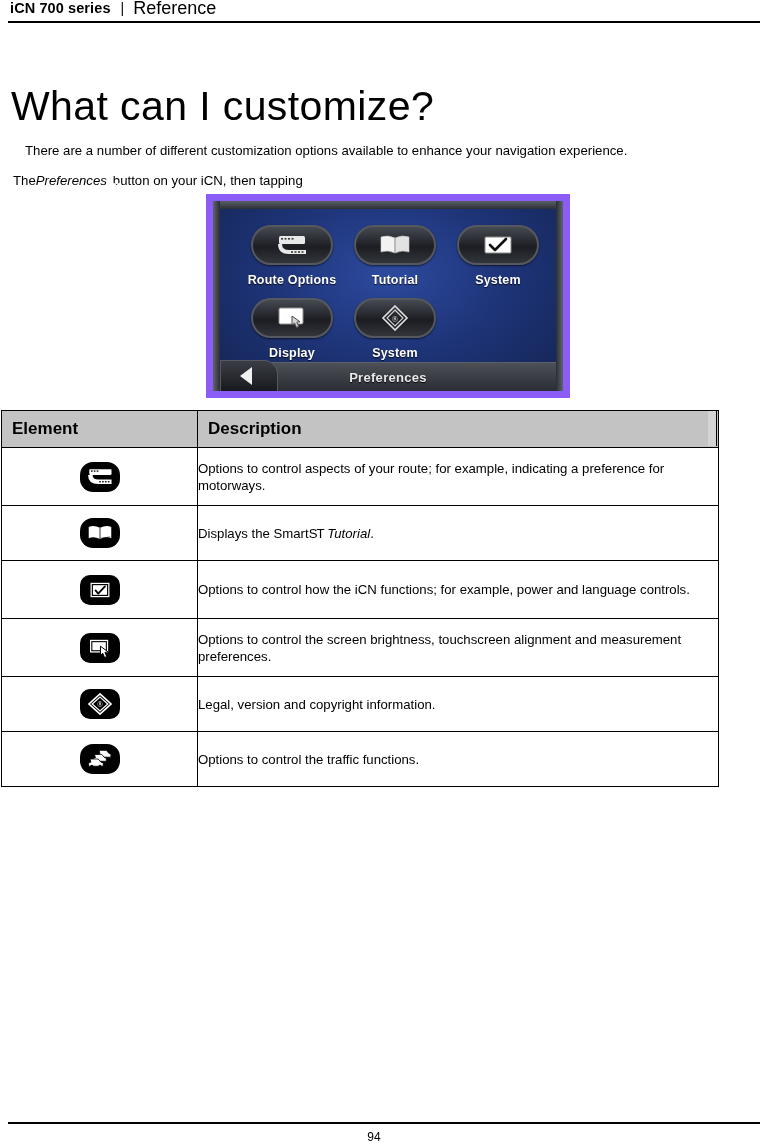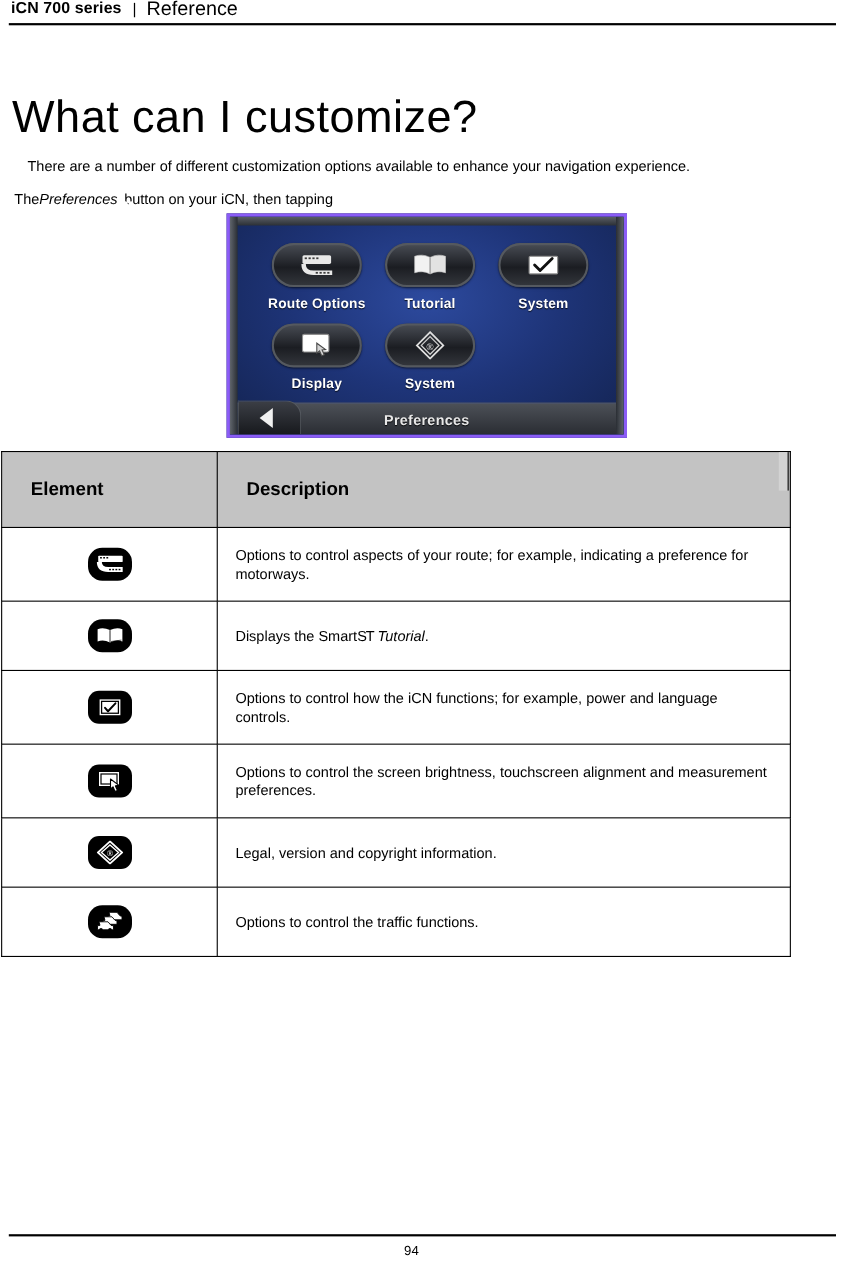--- a/index.html
+++ b/index.html
@@ -115,21 +115,21 @@
   }
 
   
   #device-shot {
     position: absolute;
     left: 206px;
     top: 194px;
     width: 364px;
     height: 204px;
     overflow: hidden;
-    border: 3px solid #8b5cf6;
+    border: 7px solid #8b5cf6;
     box-sizing: border-box;
     background: #1a2b63;
   }
   #device-inner {
     position: absolute;
     inset: 0;
     background:
       radial-gradient(ellipse at 50% 38%, #2d4a9e 0%, #1e3478 48%, #132350 100%);
   }
   #device-bezel-top {
@@ -229,21 +229,21 @@
     position: absolute;
     left: 1px;
     top: 410px;
     width: 717px;
     border-collapse: collapse;
     table-layout: fixed;
   }
   #element-table th, #element-table td {
     border: 1px solid #000000;
     vertical-align: middle;
-    padding: 16px;
+    padding: 0;
   }
   #element-table thead th {
     background: #c3c3c3;
     height: 36px;
   }
   .th-inner {
     font-size: 17px;
     font-weight: bold;
     padding-left: 10px;
     text-align: left;

